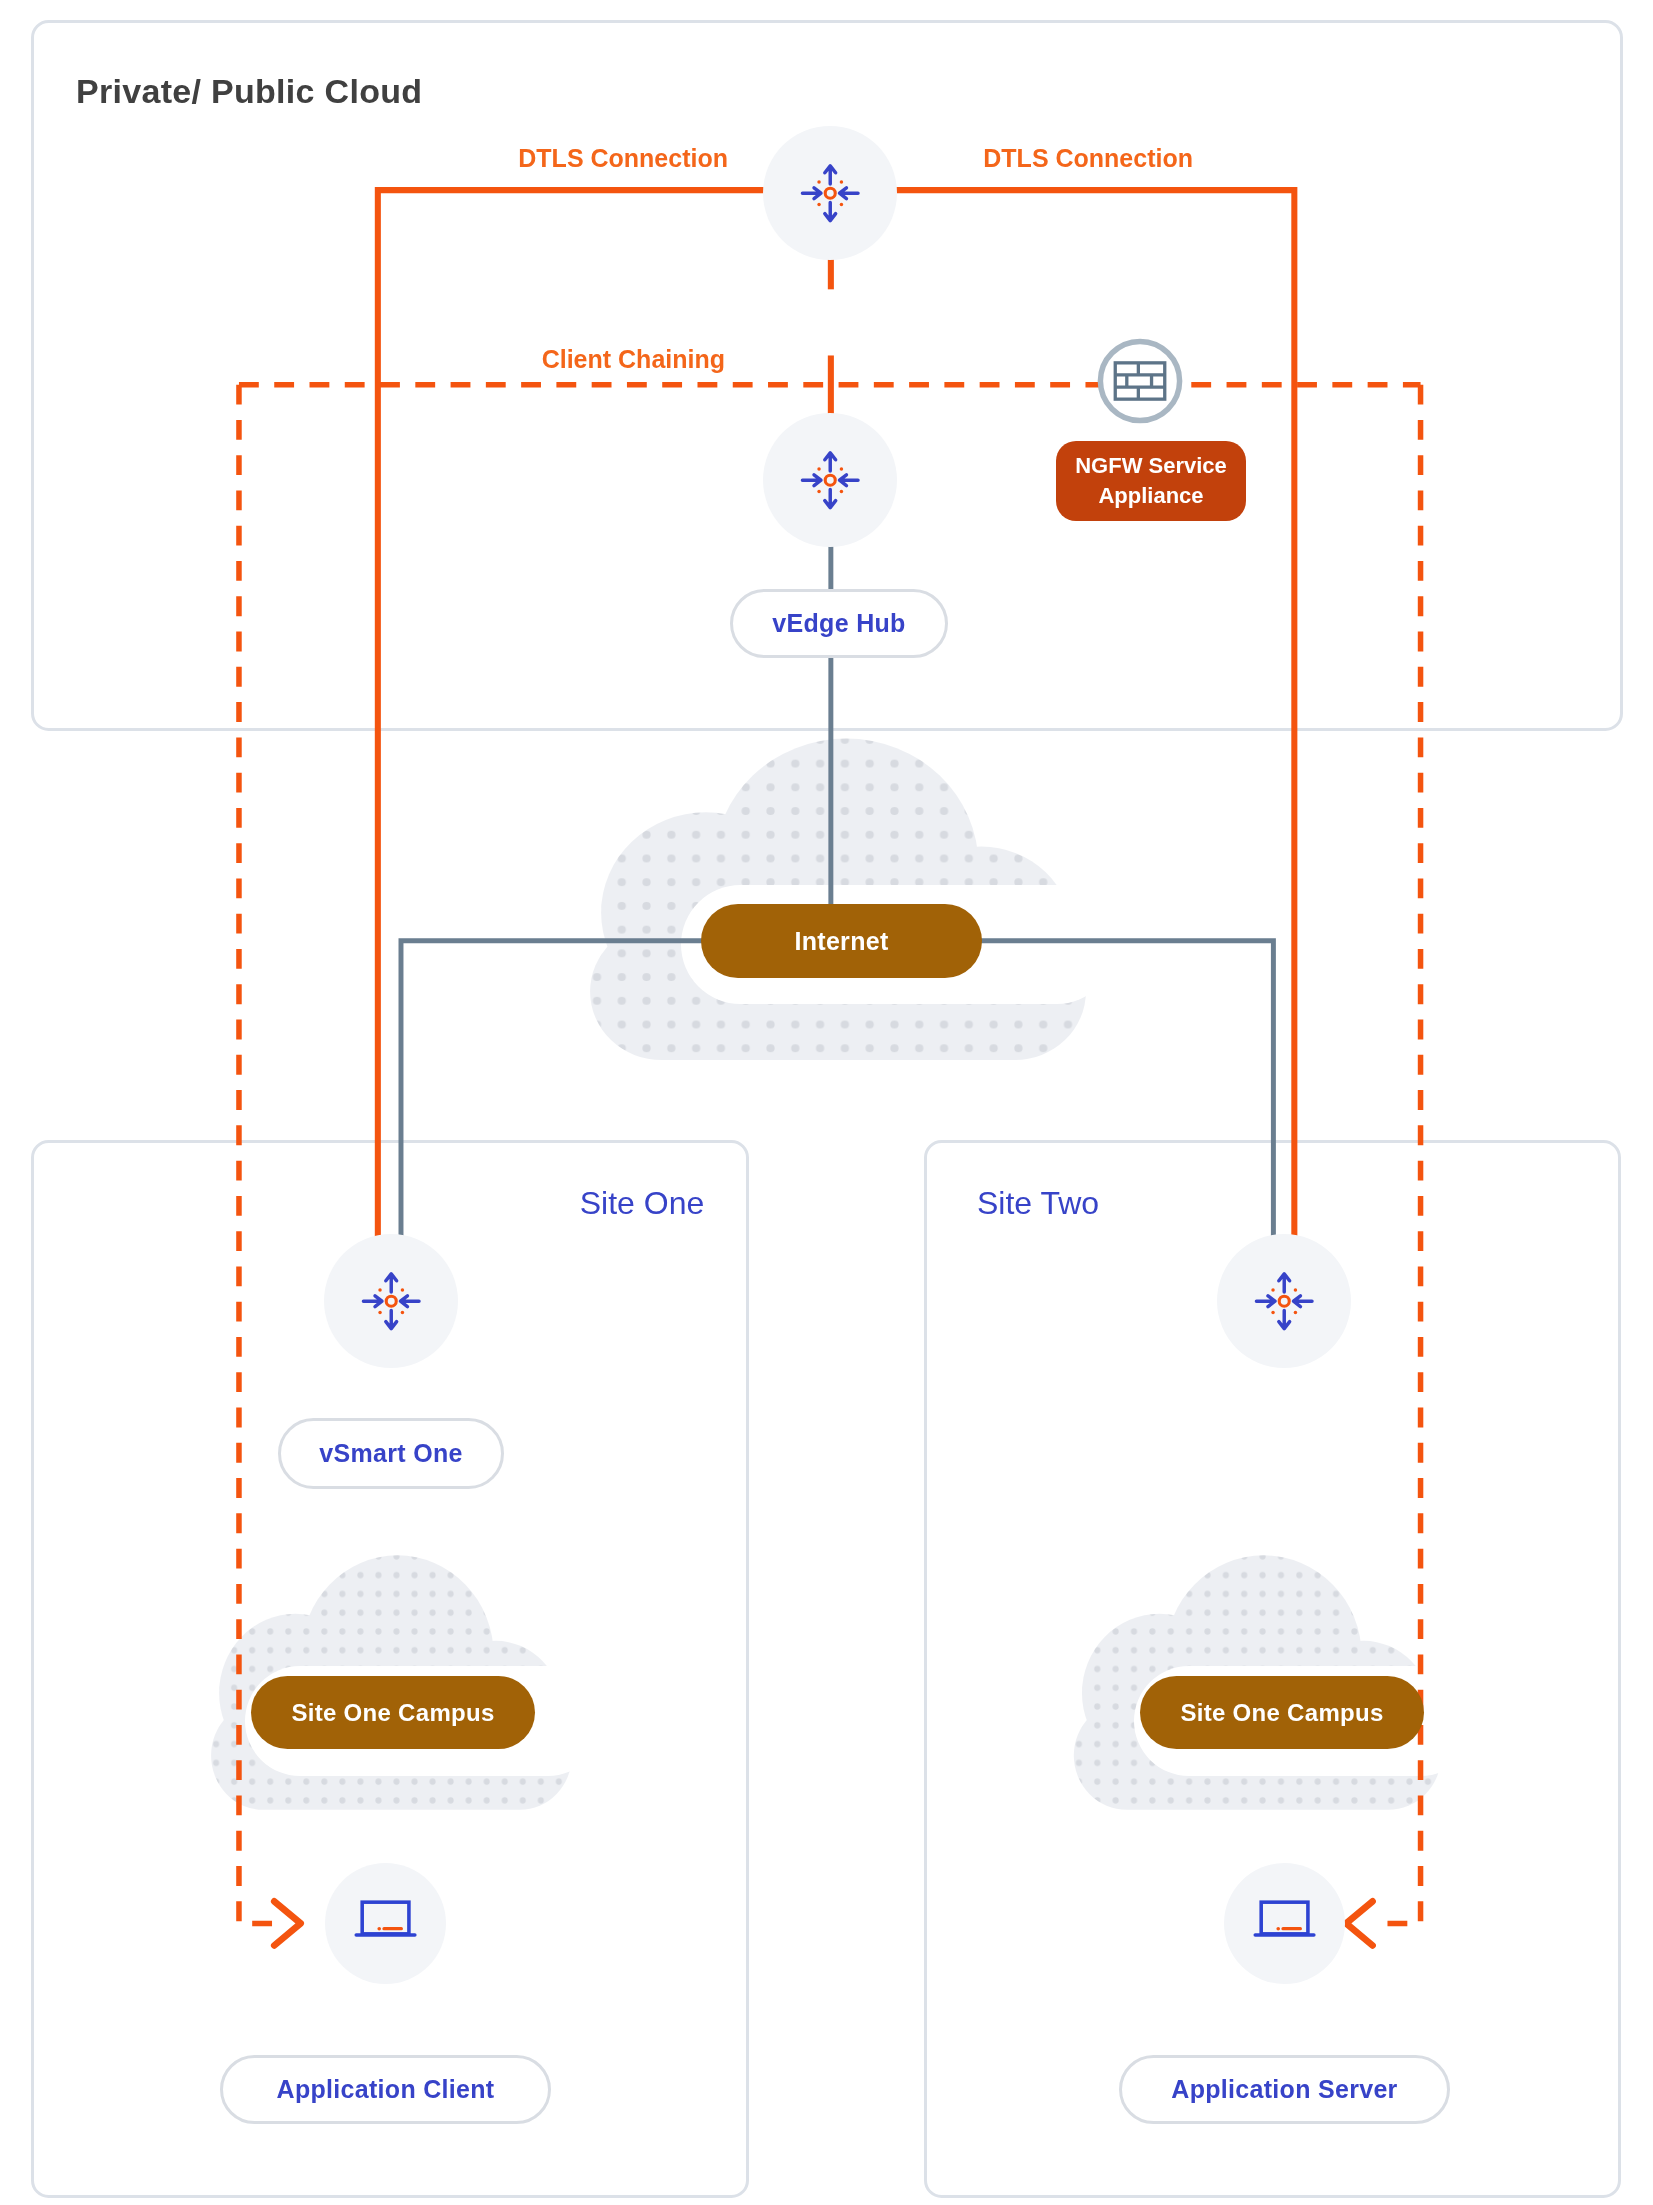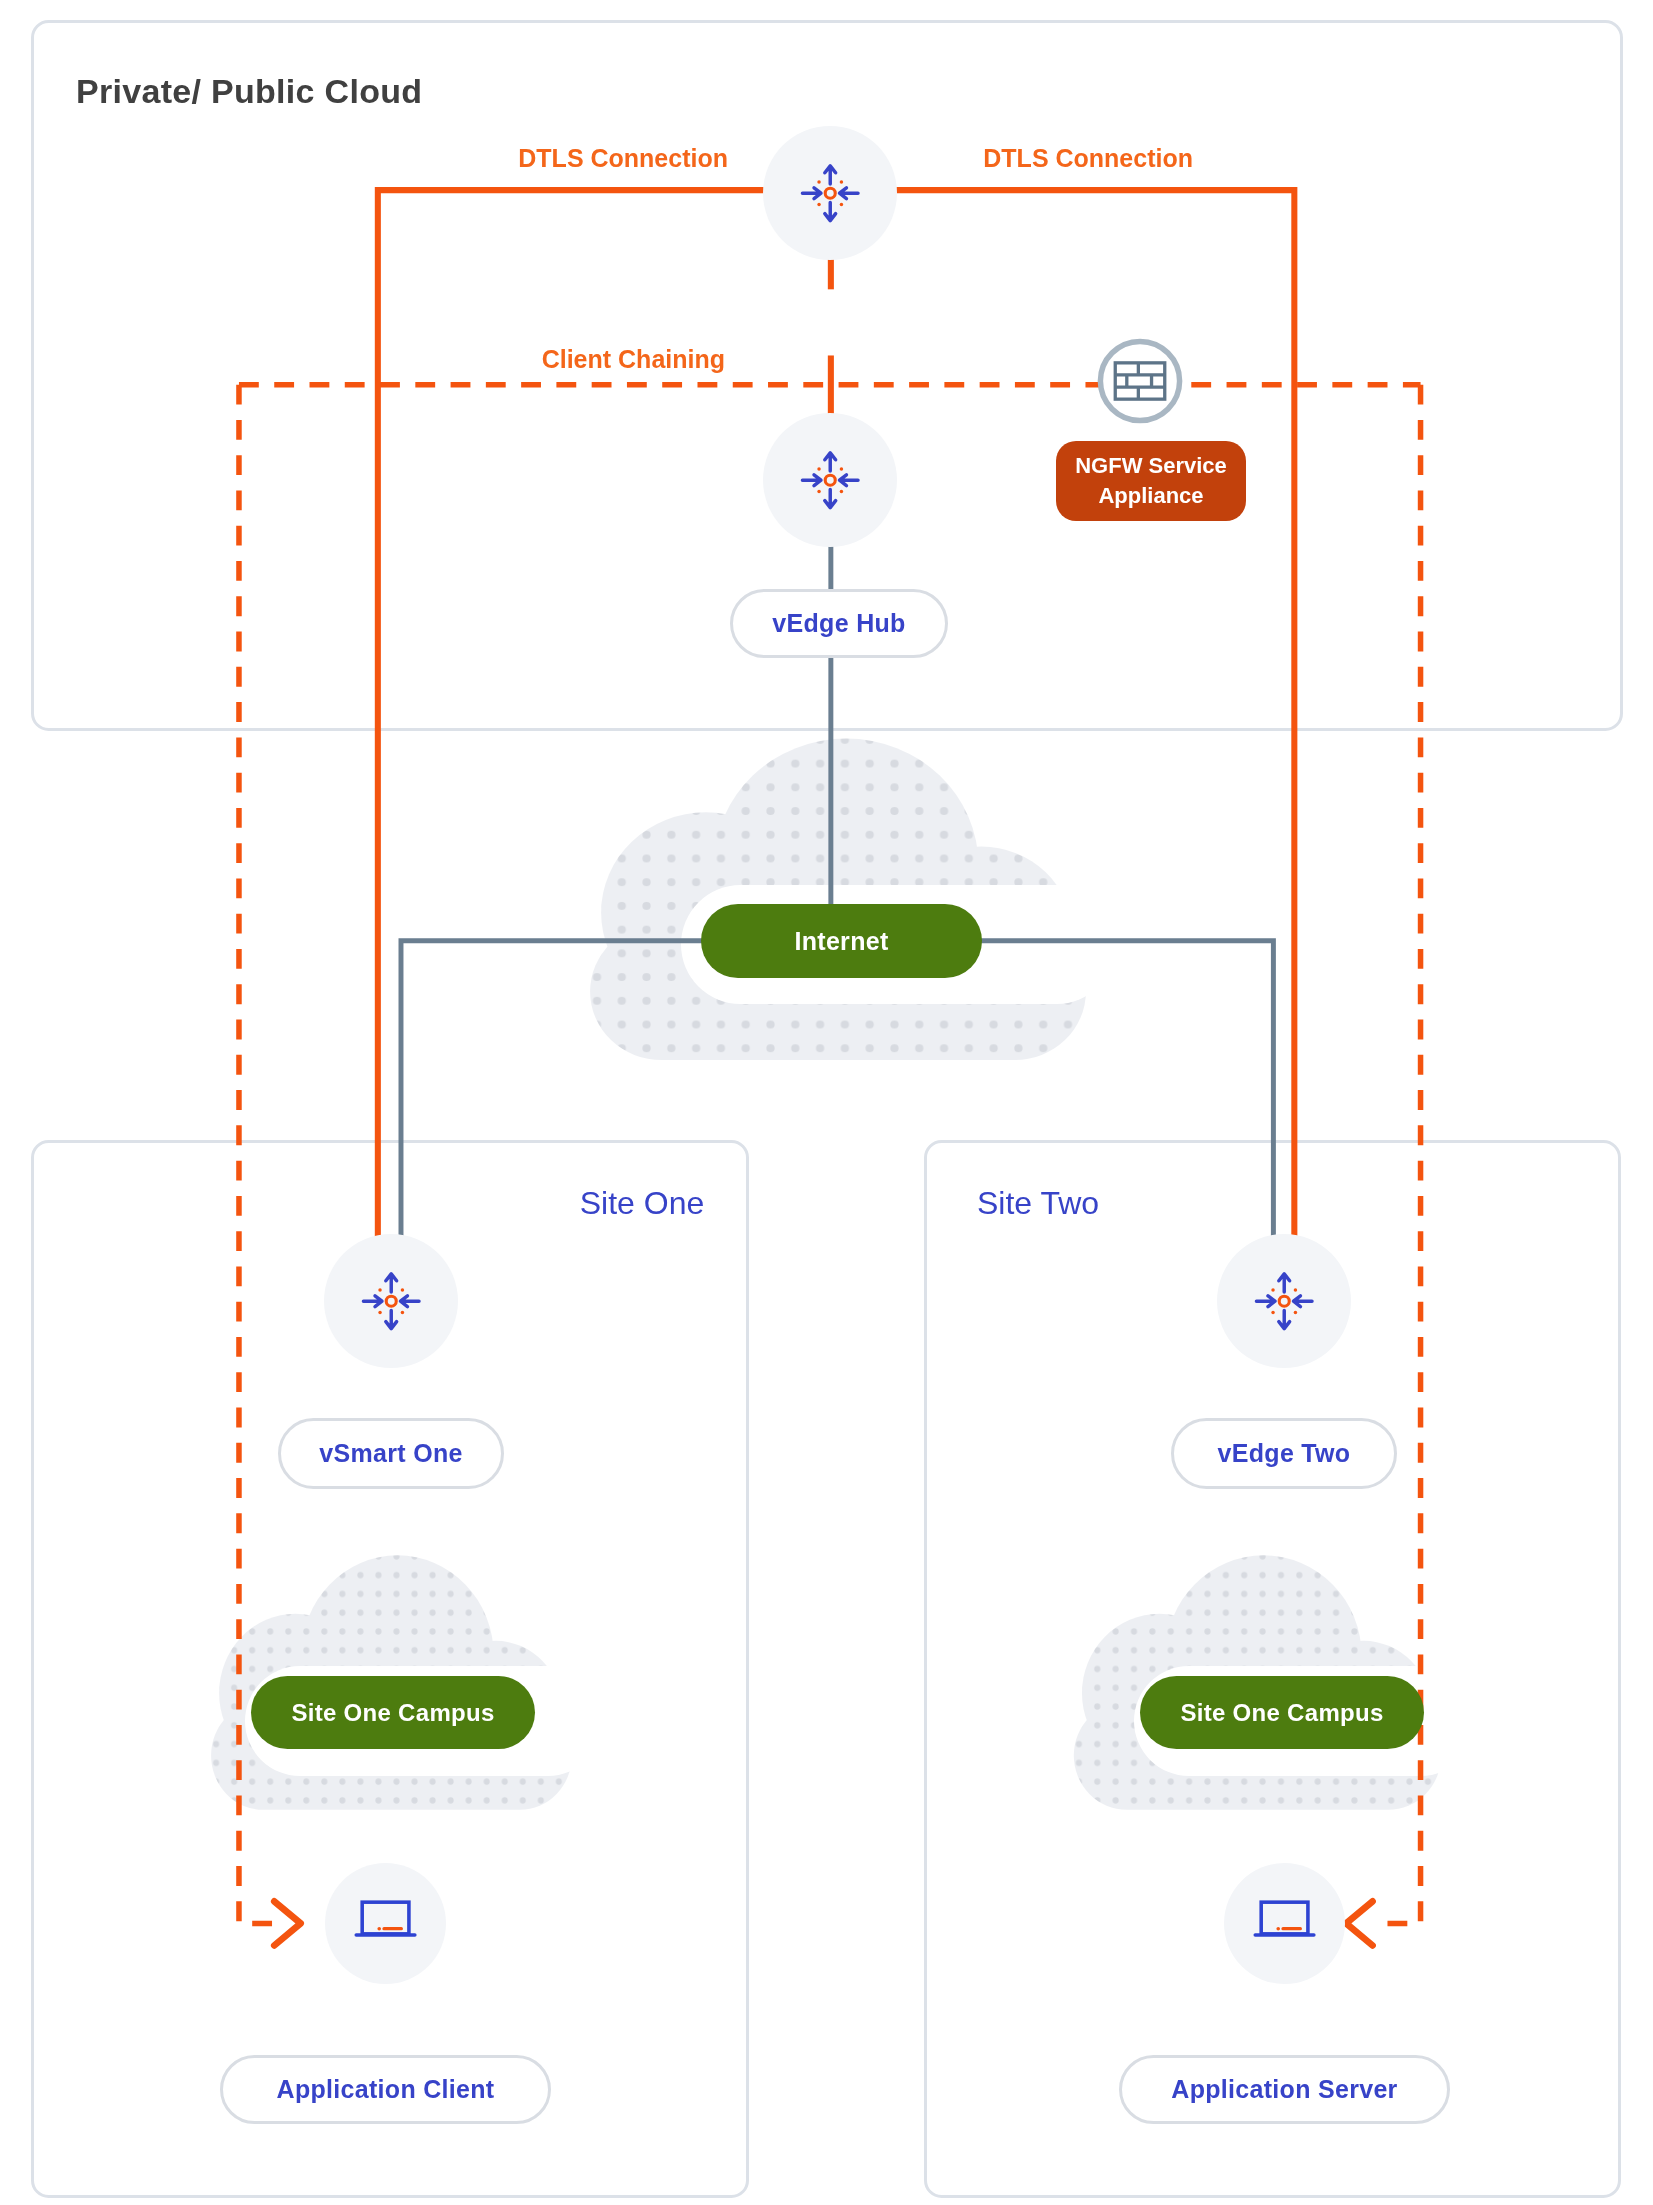--- a/index.html
+++ b/index.html
@@ -18,21 +18,21 @@
   .ln-da{stroke:#f4540f;stroke-width:10;fill:none;stroke-dasharray:36 28}
   .ln-ch{stroke:#f4540f;stroke-width:12;fill:none;stroke-linecap:round;stroke-linejoin:round}
 
   .title-main{position:absolute;color:#404040;font-size:34px;font-weight:700;z-index:4;letter-spacing:0.3px}
   .site-title{position:absolute;color:#3743c8;font-size:32px;font-weight:400;z-index:4;text-align:center}
   .label-orange{position:absolute;color:#f4661a;font-size:25px;font-weight:700;z-index:4;text-align:right}
 
   .pill{position:absolute;display:flex;align-items:center;justify-content:center;background:#fff;
         border:3.9px solid #d9dde3;border-radius:551px;color:#3743c8;font-size:25px;font-weight:600;
         z-index:4;letter-spacing:0.3px;white-space:nowrap}
-  .pill.teal{background:#4d7c0f;border:none;color:#fff}
+  .pill.teal{background:#a16207;border:none;color:#fff}
 
   .ngfw{position:absolute;background:#c2410c;border-radius:20px;color:#fff;font-size:22px;font-weight:600;
         display:flex;flex-direction:column;align-items:center;justify-content:center;z-index:4;
         text-align:center;line-height:1.35}
 
   .icon-circle{position:absolute;border-radius:50%;background:#f3f5f8;z-index:4;
                display:flex;align-items:center;justify-content:center}
   .icon-circle svg{width:72%;height:72%}
   .fw-wrap{position:absolute;z-index:4}
 </style>
@@ -161,20 +161,19 @@
       </svg>
   </div>
 
   <div class="pill" style="left:730px;top:589px;width:218px;height:69px">vEdge Hub</div>
   <div class="pill teal" style="left:701px;top:904px;width:281px;height:74px">Internet</div>
   <div class="ngfw" style="left:1056px;top:441px;width:190px;height:80px">
     <span>NGFW Service</span>
     <span>Appliance</span>
   </div>
   <div class="pill" style="left:278px;top:1418px;width:226px;height:71px">vSmart One</div>
-  <div class="pill" style="left:1171px;top:1418px;width:226px;height:71px">vEdge Two</div>
   <div class="pill teal" style="left:251px;top:1676px;width:284px;height:73px;font-size:24px">Site One Campus</div>
   <div class="pill teal" style="left:1140px;top:1676px;width:284px;height:73px;font-size:24px">Site One Campus</div>
   <div class="pill" style="left:220px;top:2055px;width:331px;height:69px">Application Client</div>
   <div class="pill" style="left:1119px;top:2055px;width:331px;height:69px">Application Server</div>
 
 </div>
 
 
 </body></html>

